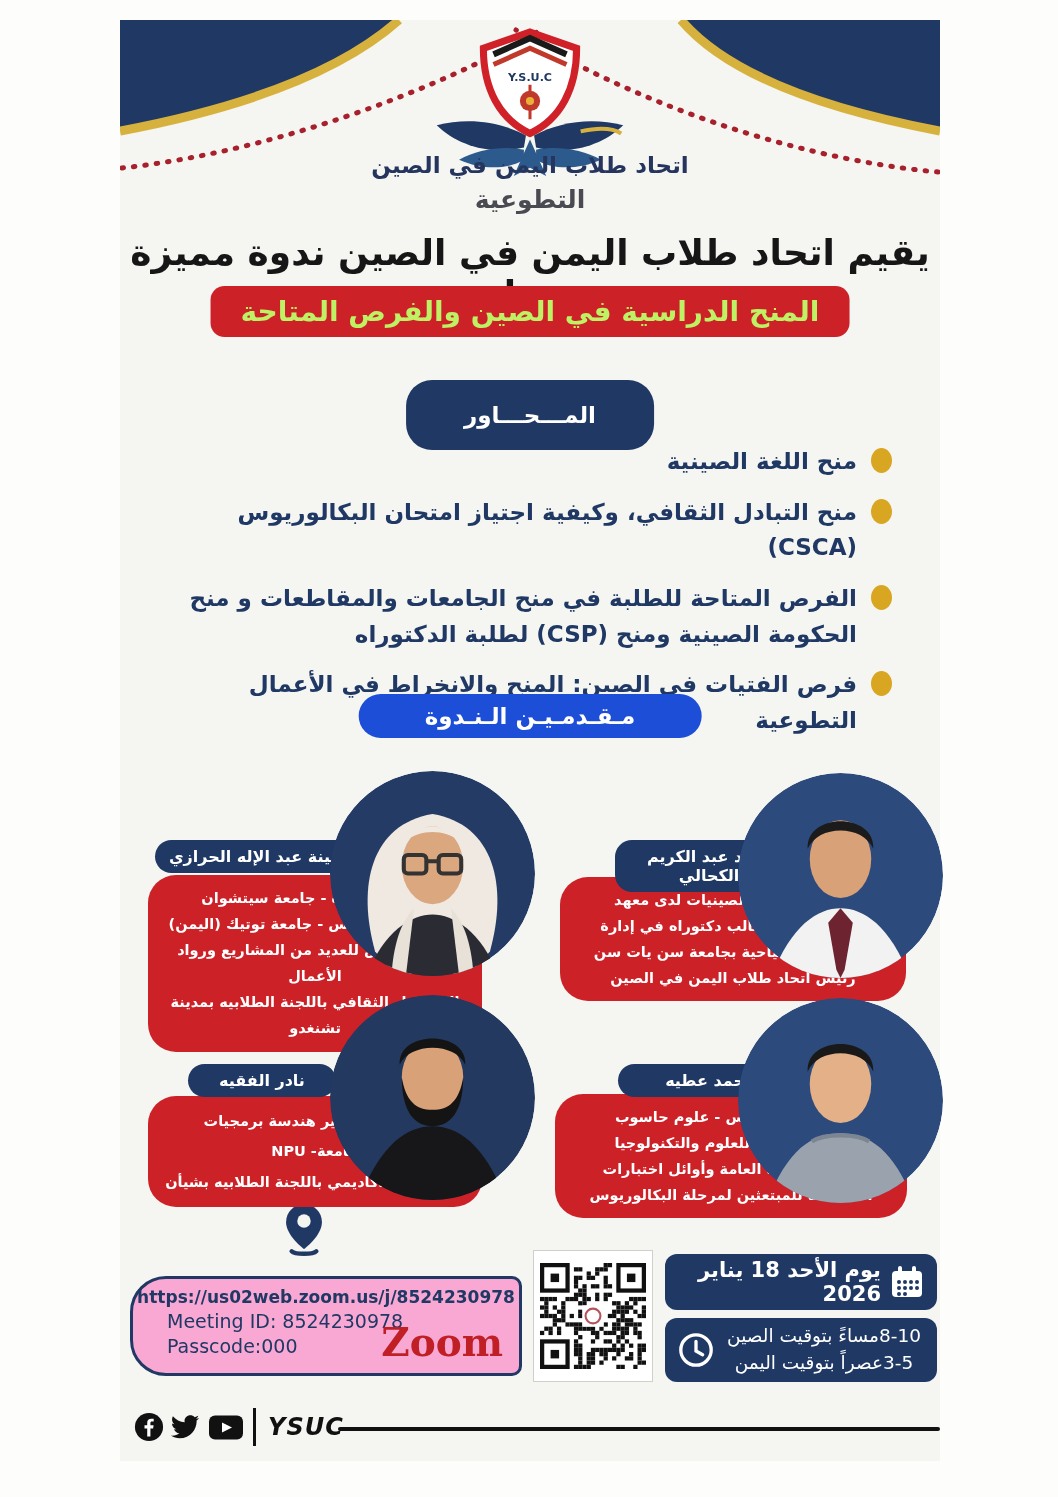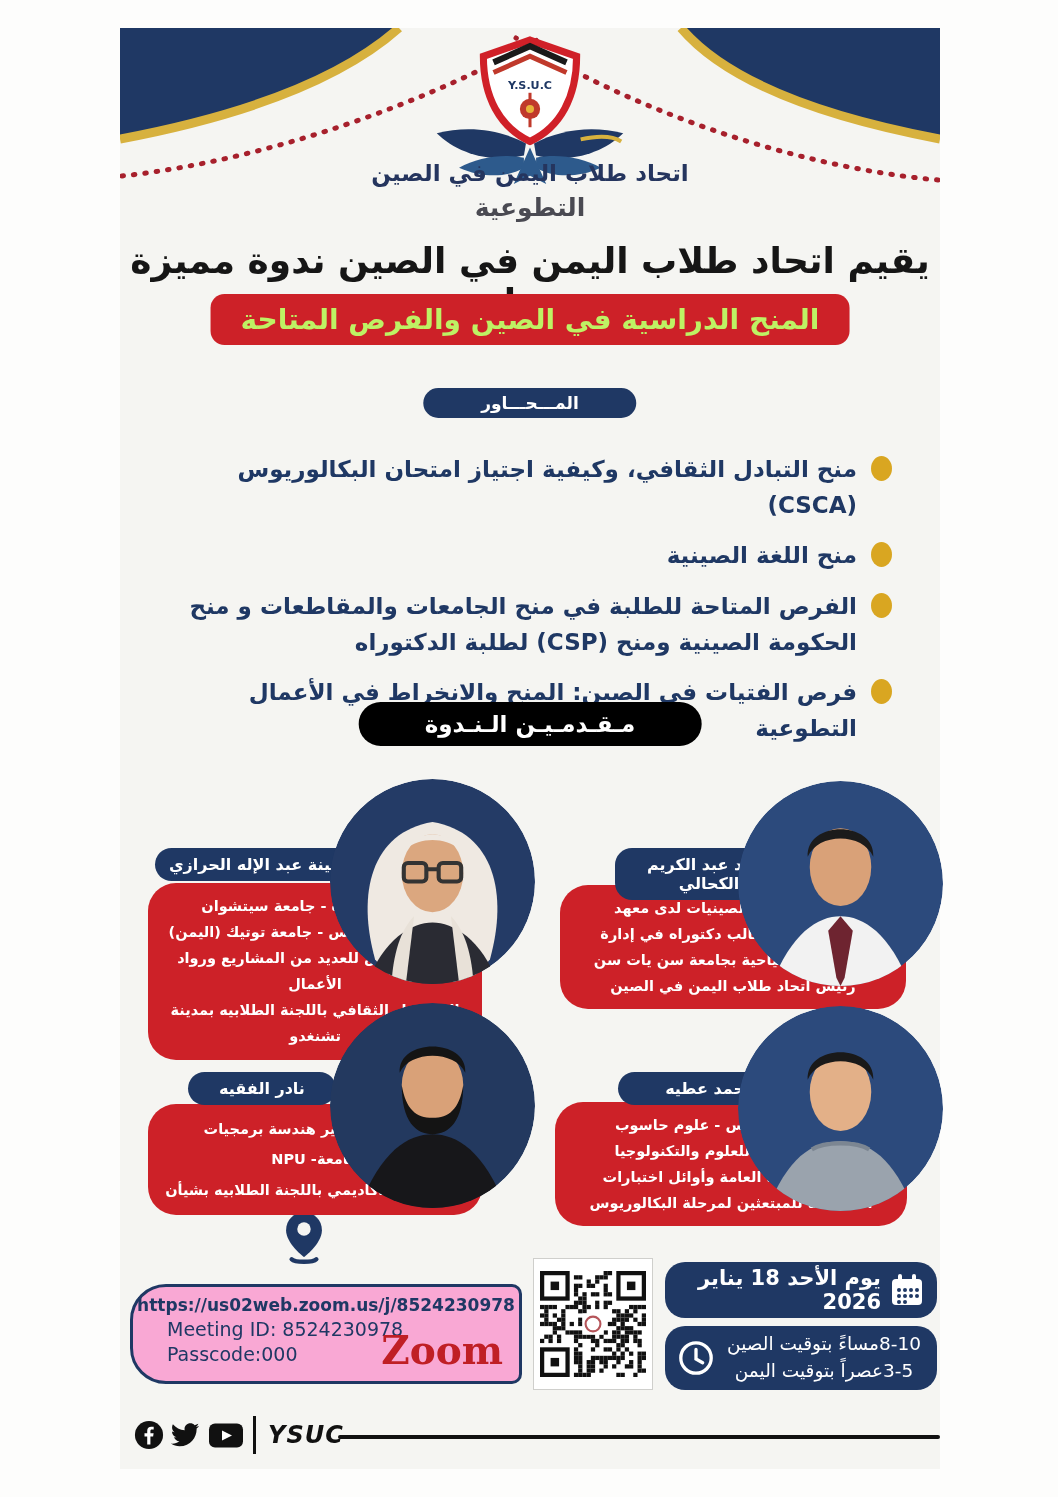--- a/index.html
+++ b/index.html
@@ -1,37 +1,37 @@
 <!DOCTYPE html>
 <html><head>
 <meta charset="utf-8">
 <style>
   * { margin:0; padding:0; box-sizing:border-box; }
   body { background:#ffffff; font-family:"DejaVu Sans", sans-serif; }
   .page { position:relative; width:1058px; height:1497px; background:#fdfdfc; overflow:hidden; }
-  .poster { position:absolute; left:120px; top:28px; width:820px; height:1441px; background:#f5f5f2; }
+  .poster { position:absolute; left:120px; top:20px; width:820px; height:1441px; background:#f5f5f2; }
 
   
   .header-svg { position:absolute; left:0; top:0; width:820px; height:235px; }
   .logo-svg { position:absolute; left:305px; top:6px; width:210px; height:152px; }
   .org-ar { position:absolute; left:0; top:132px; width:820px; text-align:center;
             font-size:23px; font-weight:bold; color:#25355e; }
   .org-zh { position:absolute; left:0; top:165px; width:820px; text-align:center;
             font-size:25px; font-weight:bold; color:#4a4a52; letter-spacing:2px; }
 
   .headline { position:absolute; left:0; top:212px; width:820px; text-align:center;
               font-size:36px; font-weight:900; color:#161616; }
   .title-badge { position:absolute; left:50%; transform:translateX(-50%); top:266px;
                  background:#cd2128; color:#bef264; font-size:28px; font-weight:bold;
                  padding:9px 30px; border-radius:14px; white-space:nowrap; }
 
   .pill { position:absolute; left:50%; transform:translateX(-50%); color:#fff;
           font-weight:bold; white-space:nowrap; text-align:center; }
-  .topics-pill { top:360px; background:#1f3864; font-size:17px; padding:5px 58px; border-radius:26px; }
-  .speakers-pill { top:674px; background:#000000; font-size:23px; padding:9px 66px; border-radius:26px; }
+  .topics-pill { top:360px; background:#1f3864; font-size:23px; padding:22px 58px; border-radius:26px; }
+  .speakers-pill { top:674px; background:#1d4ed8; font-size:23px; padding:9px 66px; border-radius:26px; }
 
   .topics-list { position:absolute; right:48px; top:424px; width:730px; }
   .topic-row { display:flex; align-items:flex-start; margin-bottom:15px; }
   .topic-dot { flex:0 0 auto; width:21px; height:25px; border-radius:50%;
                background:#d9a621; margin-left:14px; margin-top:4px; }
   .topic-text { font-size:23px; font-weight:bold; color:#1f3864; line-height:1.55; text-align:right; }
 
   
   .photo { position:absolute; width:205px; height:205px; border-radius:50%; overflow:hidden; z-index:3; }
   .photo svg { width:100%; height:100%; display:block; }
@@ -49,21 +49,21 @@
               font-size:17px; font-weight:bold; color:#1f3864; }
   .zoom-line { margin:3px 0 0 34px; direction:ltr; font-size:19px; font-weight:normal; color:#1f3864; }
   .zoom-brand { position:absolute; right:16px; bottom:8px; font-family:"DejaVu Serif", serif;
                 font-size:39px; font-weight:bold; color:#c01f25;margin-left:33px; }
 
   .qr-wrap { position:absolute; left:413px; top:1230px; width:120px; height:132px; background:#fff;
              border:1px solid #cfcfcc; display:flex; align-items:center; justify-content:center; }
   .qr-wrap svg { width:106px; height:106px; }
 
   .date-pill, .time-pill { position:absolute; left:545px; width:272px; background:#1f3864;
-                           border-radius:20px; color:#fff; }
+                           border-radius:12px; color:#fff; }
   .date-pill { top:1234px; height:56px; }
   .time-pill { top:1298px; height:64px; }
   .date-text { position:absolute; right:56px; left:10px; top:0; bottom:0; display:flex;
                align-items:center; justify-content:center; direction:rtl;
                font-size:21px; font-weight:bold; }
   .cal-icon { position:absolute; right:12px; top:10px; width:36px; height:36px; }
   .clock-icon { position:absolute; left:12px; top:13px; width:38px; height:38px; }
   .time-lines { position:absolute; left:54px; right:8px; top:0; bottom:0; display:flex;
                 flex-direction:column; align-items:center; justify-content:center; direction:rtl;
                 font-size:18.5px; font-weight:normal; line-height:1.45; }
@@ -111,25 +111,25 @@
     <div class="org-ar" dir="rtl">اتحاد طلاب اليمن في الصين</div>
     <div class="org-zh">التطوعية</div>
 
     <div class="headline" dir="rtl">يقيم اتحاد طلاب اليمن في الصين ندوة مميزة بعنوان</div>
     <div class="title-badge" dir="rtl">المنح الدراسية في الصين والفرص المتاحة</div>
 
     <div class="pill topics-pill" dir="rtl">المـــحـــاور</div>
     <div class="topics-list">
       <div class="topic-row" dir="rtl">
         <span class="topic-dot"></span>
-        <span class="topic-text">منح التبادل الثقافي، وكيفية اجتياز امتحان البكالوريوس (CSCA)</span>
+        <span class="topic-text">منح اللغة الصينية</span>
       </div>
       <div class="topic-row" dir="rtl">
         <span class="topic-dot"></span>
-        <span class="topic-text">منح اللغة الصينية</span>
+        <span class="topic-text">منح التبادل الثقافي، وكيفية اجتياز امتحان البكالوريوس (CSCA)</span>
       </div>
       <div class="topic-row" dir="rtl">
         <span class="topic-dot"></span>
         <span class="topic-text">الفرص المتاحة للطلبة في منح الجامعات والمقاطعات و منح الحكومة الصينية ومنح (CSP) لطلبة الدكتوراه</span>
       </div>
       <div class="topic-row" dir="rtl">
         <span class="topic-dot"></span>
         <span class="topic-text">فرص الفتيات في الصين: المنح والانخراط في الأعمال التطوعية</span>
       </div>
     </div>

